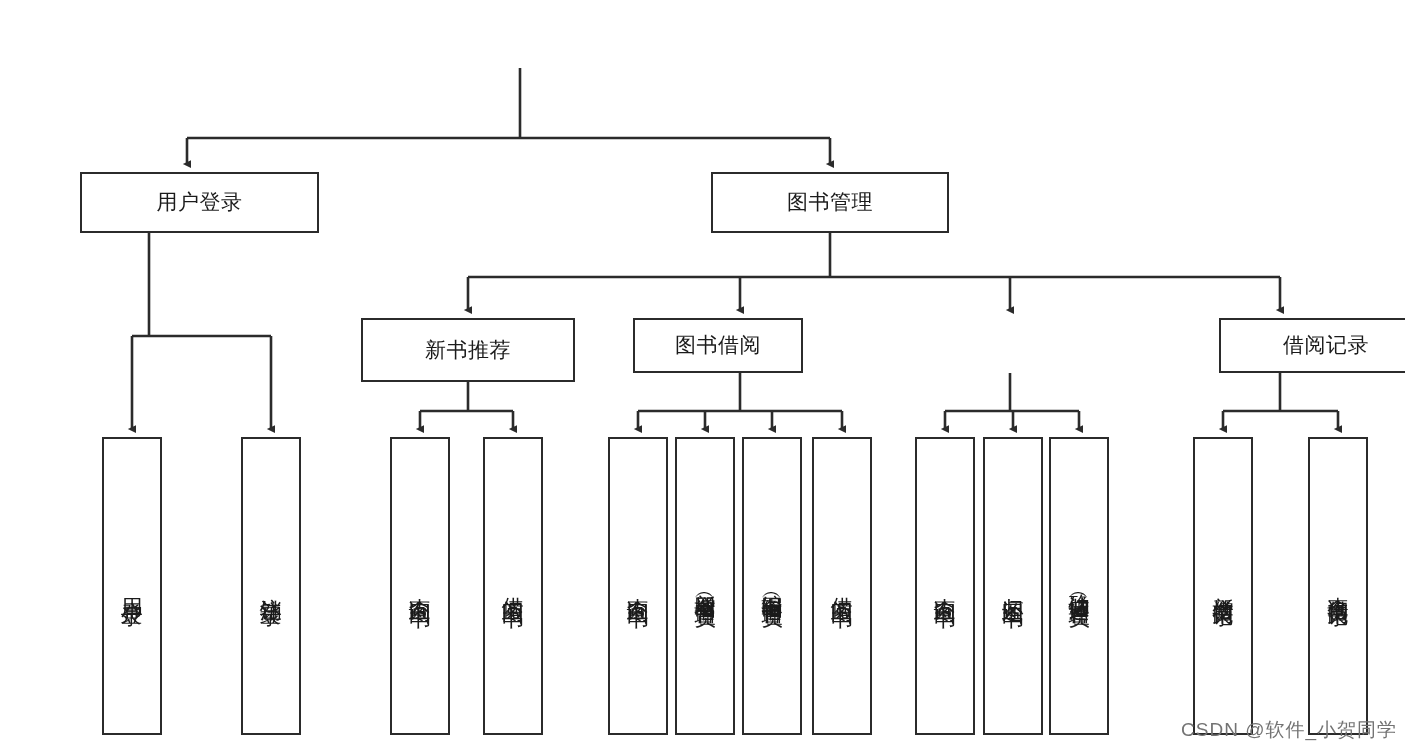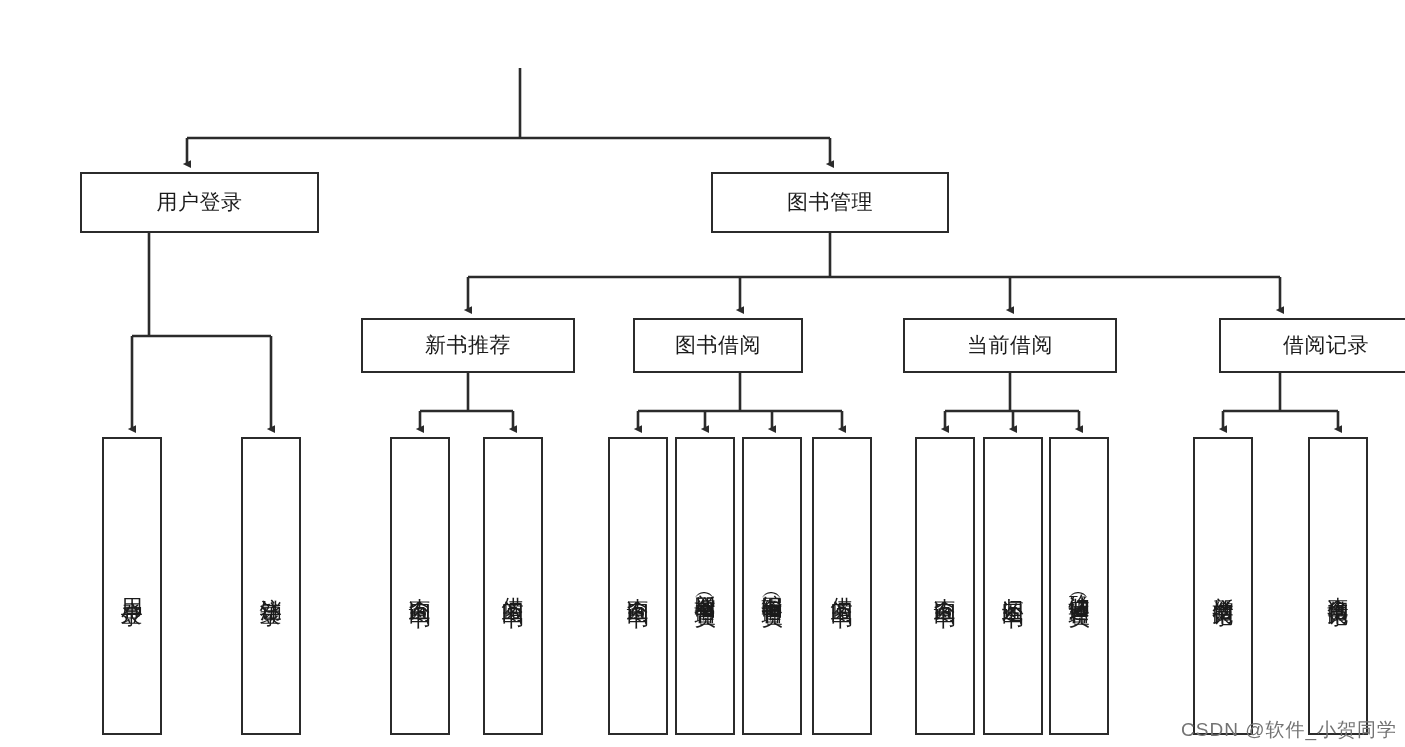--- a/index.html
+++ b/index.html
@@ -131,28 +131,25 @@
   </svg>
 
 
   <div class="node horizontal" style="left:80px; top:172px; width:239px; height:61px;">
     <span class="label">用户登录</span>
   </div>
   <div class="node horizontal" style="left:711px; top:172px; width:238px; height:61px;align-items:center;">
     <span class="label">图书管理</span>
   </div>
 
-  <div class="node horizontal" style="left:361px; top:318px; width:214px; height:55px;">
+  <div class="node horizontal" style="left:361px; top:318px; width:214px; height:64px;">
     <span class="label">新书推荐</span>
   </div>
   <div class="node horizontal" style="left:633px; top:318px; width:170px; height:55px;">
     <span class="label">图书借阅</span>
-  </div>
-  <div class="node horizontal" style="left:903px; top:318px; width:214px; height:55px;">
-    <span class="label">当前借阅</span>
   </div>
   <div class="node horizontal" style="left:1173px; top:318px; width:214px; height:55px;margin-left:46px;">
     <span class="label">借阅记录</span>
   </div>
 
   <div class="node vertical" style="left:102px; top:437px; width:60px; height:298px;">
     <span class="label">用户登录</span>
   </div>
   <div class="node vertical" style="left:241px; top:437px; width:60px; height:298px;">
     <span class="label">注销登录</span>

